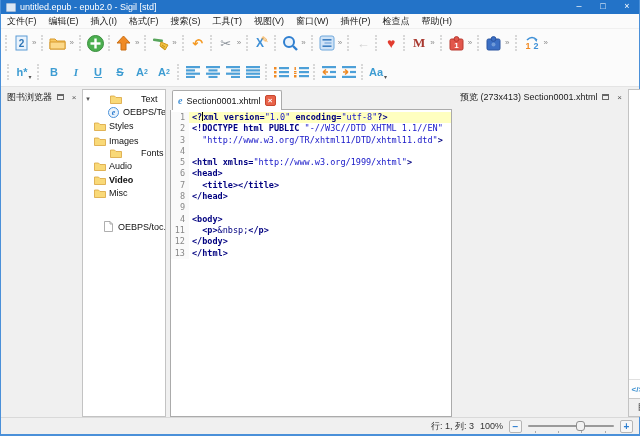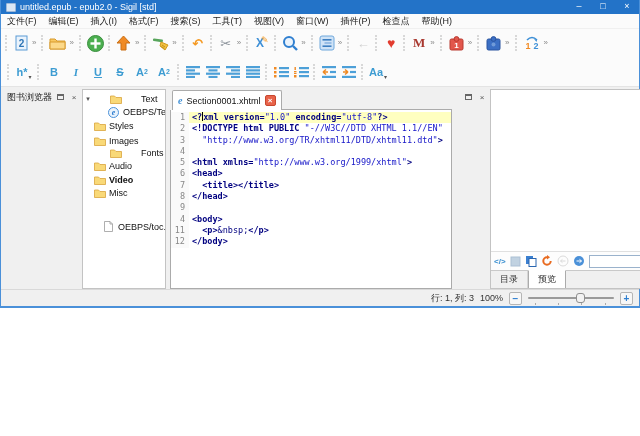--- a/index.html
+++ b/index.html
@@ -1,18 +1,18 @@
 <!DOCTYPE html>
 <html><head>
 <meta charset="utf-8">
 <style>
   * { margin:0; padding:0; box-sizing:border-box; }
   html,body { width:640px; height:436px; overflow:hidden;
     font-family:"Liberation Sans","DejaVu Sans",sans-serif; }
-  .window { width:640px; height:308px; background:#fbfbfb;
+  .window { width:640px; height:436px; background:#fbfbfb;
     border-left:1px solid #4a90d9; border-right:1px solid #4a90d9;
     border-bottom:2px solid #4a90d9; display:flex; flex-direction:column; }
 
   
   .titlebar { height:14px; background:#2373c8; color:#fff; display:flex;
     align-items:center; font-size:9px; flex:none; }
   .app-icon { width:10px; height:9px; margin:0 4px 0 5px; background:#dce8f5;
     border-radius:1px; border:1px solid #9fb9d8; }
   .title-text { flex:1; white-space:nowrap; overflow:hidden; }
   .win-btn { width:24px; height:14px; text-align:center; line-height:13px;
@@ -534,25 +534,30 @@
             <span class="code-text"><span class="tok-tag">&lt;body&gt;</span></span>
           </div>
           <div class="code-line">
             <span class="ln">11</span>
             <span class="code-text"><span class="tok-plain">  </span><span class="tok-tag">&lt;p&gt;</span><span class="tok-ent">&amp;nbsp;</span><span class="tok-tag">&lt;/p&gt;</span></span>
           </div>
           <div class="code-line">
             <span class="ln">12</span>
             <span class="code-text"><span class="tok-tag">&lt;/body&gt;</span></span>
           </div>
+          <div class="code-line">
+            <span class="ln">13</span>
+            <span class="code-text"><span class="tok-tag">&lt;/html&gt;</span></span>
+          </div>
         </div>
     </div>
 
     <div class="dock right-dock">
       <div class="dock-header">
+        <span>预览 (273x413) Section0001.xhtml</span>
         <span class="spacer"></span>
         <span class="dock-btn">
             <span class="float-glyph"></span>
           </span>
         <span class="dock-btn">×</span>
       </div>
       <div class="dock-body preview-body">
         <div class="preview-view"></div>
         <div class="preview-toolbar">
           <span class="pv-icon" style="color:#3a8fd0;font-size:8px;font-weight:bold">&lt;/&gt;</span>

